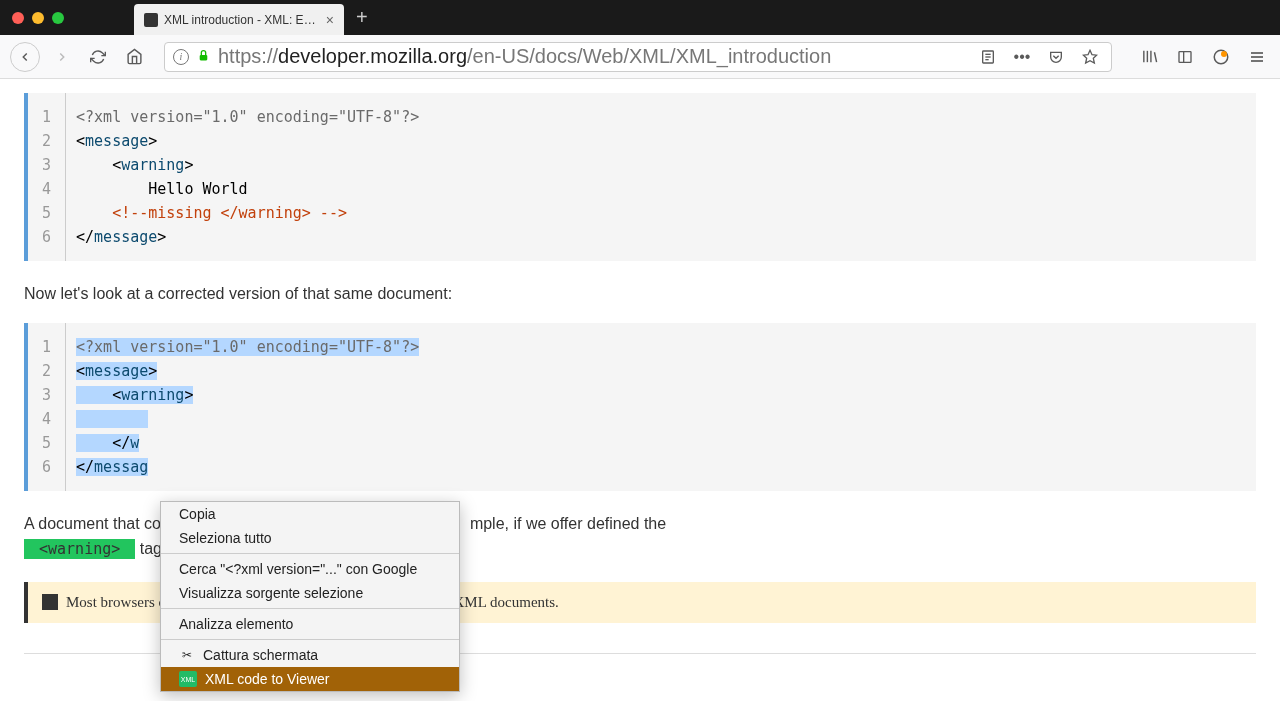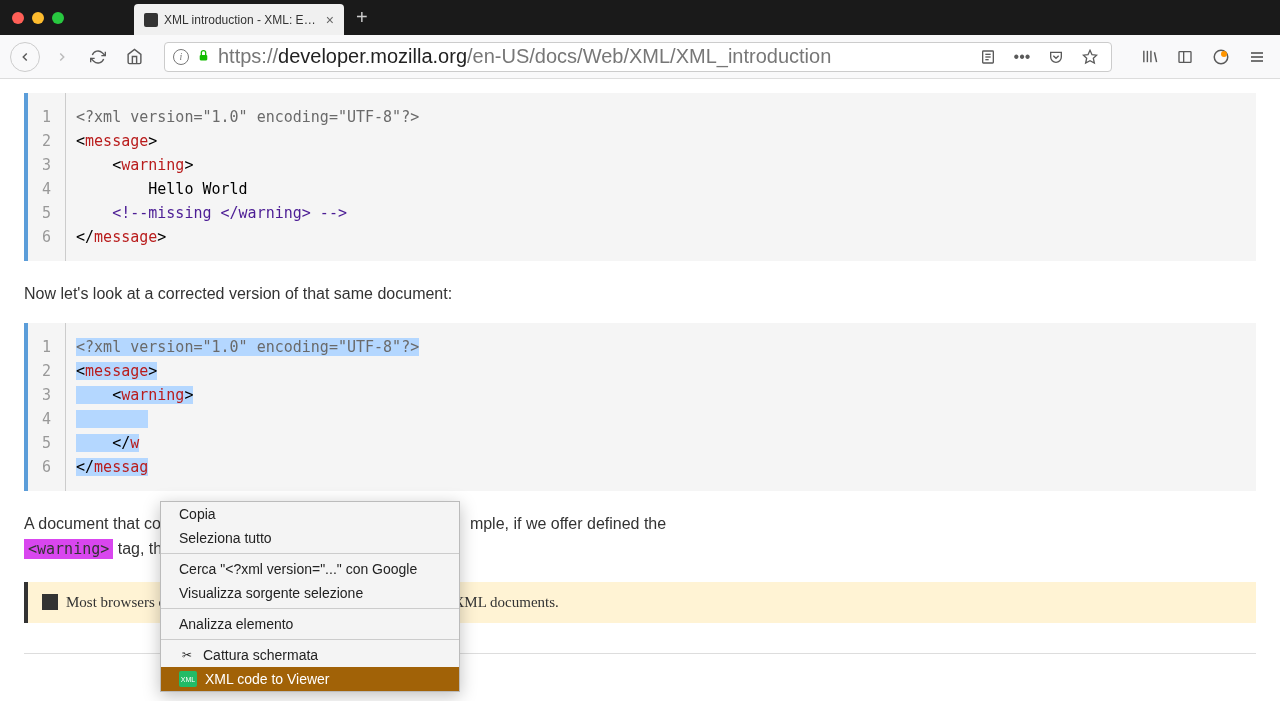--- a/index.html
+++ b/index.html
@@ -30,26 +30,26 @@
 .url-text .domain { color: #222; }
 .toolbar-right { display: flex; gap: 10px; align-items: center; margin-left: 8px; }
 .tb-icon { width: 26px; height: 26px; display: flex; align-items: center; justify-content: center; color: #5a5a5a; font-size: 16px; }
 
 
 .content { padding: 14px 24px; position: relative; }
 .code-block { background: #f5f5f5; border-left: 4px solid #5b9dd9; margin-bottom: 20px; display: flex; }
 .line-numbers { padding: 12px 8px; text-align: right; border-right: 1px solid #ccc; color: #999; font-family: Consolas, Monaco, monospace; font-size: 15px; line-height: 24px; }
 .line-numbers div { padding: 0 6px; }
 .code { padding: 12px 10px; font-family: Consolas, Monaco, monospace; font-size: 15px; line-height: 24px; white-space: pre; }
-.code .tag { color: #b91c1c; }
+.code .tag { color: #0c4a6e; }
 .code .decl { color: #6a6a6a; }
-.code .cmt { color: #4c1d95; }
+.code .cmt { color: #c2410c; }
 .code .sel { background: #b4d7ff; }
 .para { font-size: 16px; color: #333; line-height: 1.6; margin: 16px 0; }
-.inline-code { font-family: Consolas, Monaco, monospace; background: #d946ef; padding: 1px 4px; font-size: 15px; }
+.inline-code { font-family: Consolas, Monaco, monospace; background: #22c55e; padding: 1px 15px; font-size: 15px; }
 .note-box { background: #fff3d4; border-left: 4px solid #333; padding: 12px 14px; font-size: 15px; font-family: Georgia, serif; color: #333; display: flex; align-items: center; gap: 8px; margin-top: 20px; }
 .note-icon { width: 16px; height: 16px; background: #333; display: inline-block; }
 
 
 .context-menu { position: absolute; left: 160px; top: 422px; width: 300px; background: #f4f4f4; border: 1px solid #bbb; border-radius: 0; box-shadow: 0 4px 16px rgba(0,0,0,0.25); font-size: 14px; z-index: 100; overflow: hidden; }
 .cm-item { padding: 4px 18px; color: #222; display: flex; align-items: center; gap: 8px; }
 .cm-item.highlighted { background: #a16207; color: #fff; }
 .cm-sep { height: 1px; background: #ccc; margin: 3px 0; }
 .cm-icon { width: 16px; height: 16px; display: inline-flex; align-items: center; justify-content: center; font-size: 12px; }
 .cm-icon.xml-badge { background: #2b6; color: #fff; font-size: 7px; border-radius: 2px; width: 18px; }

